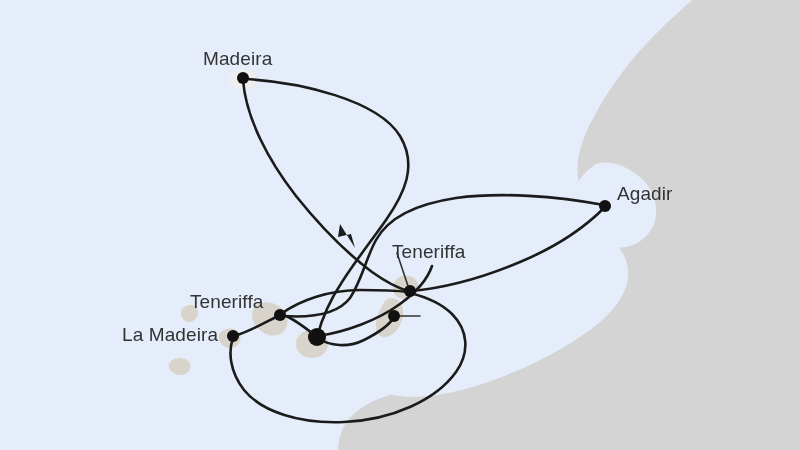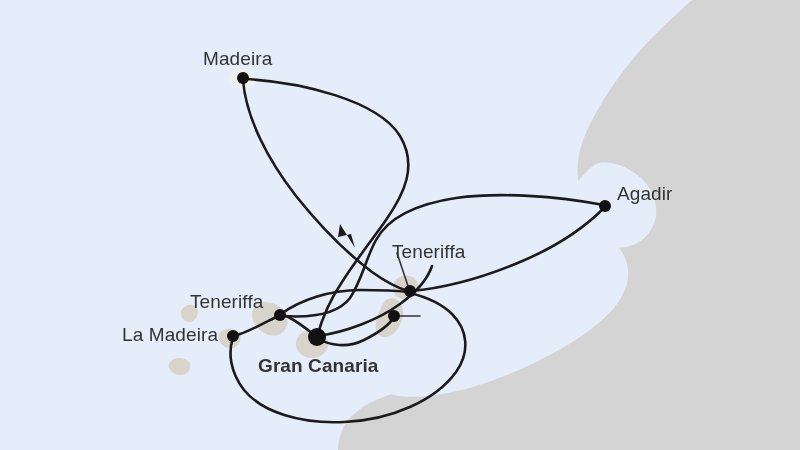--- a/index.html
+++ b/index.html
@@ -175,15 +175,14 @@
 
   <div class="port-label" style="left:617px; top:184px;">Agadir</div>
 
   <div class="port-label" style="left:392px; top:242px;">Teneriffa</div>
 
 
   <div class="port-label" style="left:190px; top:292px;">Teneriffa</div>
 
   <div class="port-label" style="left:122px; top:325px;">La Madeira</div>
 
-  <div class="port-label bold" style="left:258px; top:356px;">Gran Canaria</div>
 
 </div>
 
 </body></html>

